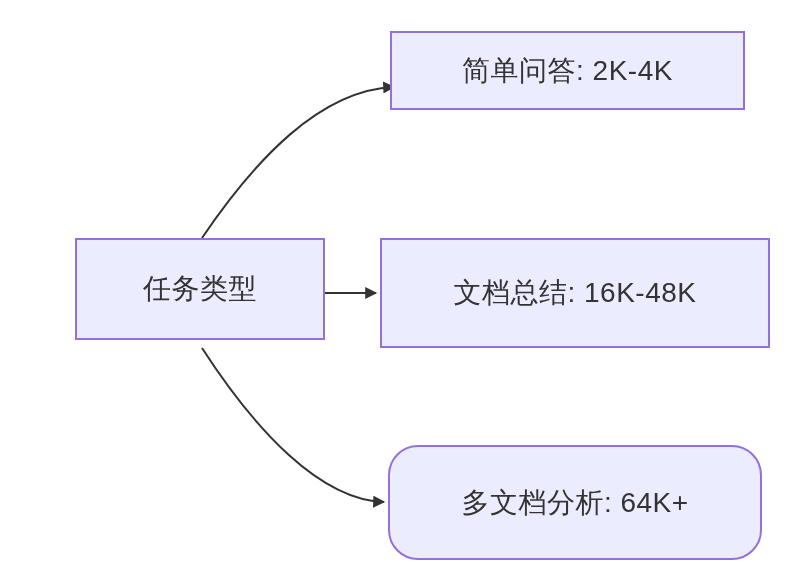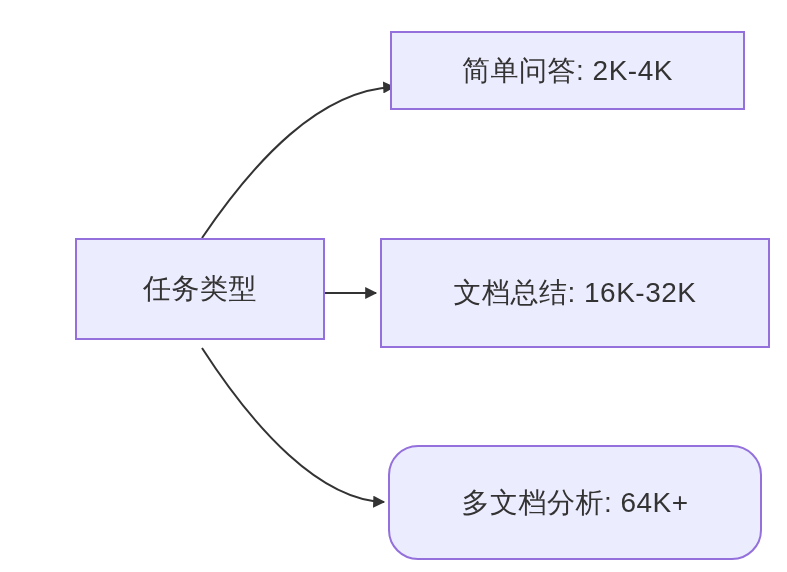--- a/index.html
+++ b/index.html
@@ -69,20 +69,20 @@
 
   <div class="node" id="node-root">
     <span class="node-label">任务类型</span>
   </div>
 
   <div class="node" id="node-simple-qa">
     <span class="node-label">简单问答: 2K-4K</span>
   </div>
 
   <div class="node" id="node-doc-summary">
-    <span class="node-label">文档总结: 16K-32K</span>
+    <span class="node-label">文档总结: 16K-48K</span>
   </div>
 
   <div class="node" id="node-multi-doc">
     <span class="node-label">多文档分析: 64K+</span>
   </div>
 
 </div>
 
 </body></html>

